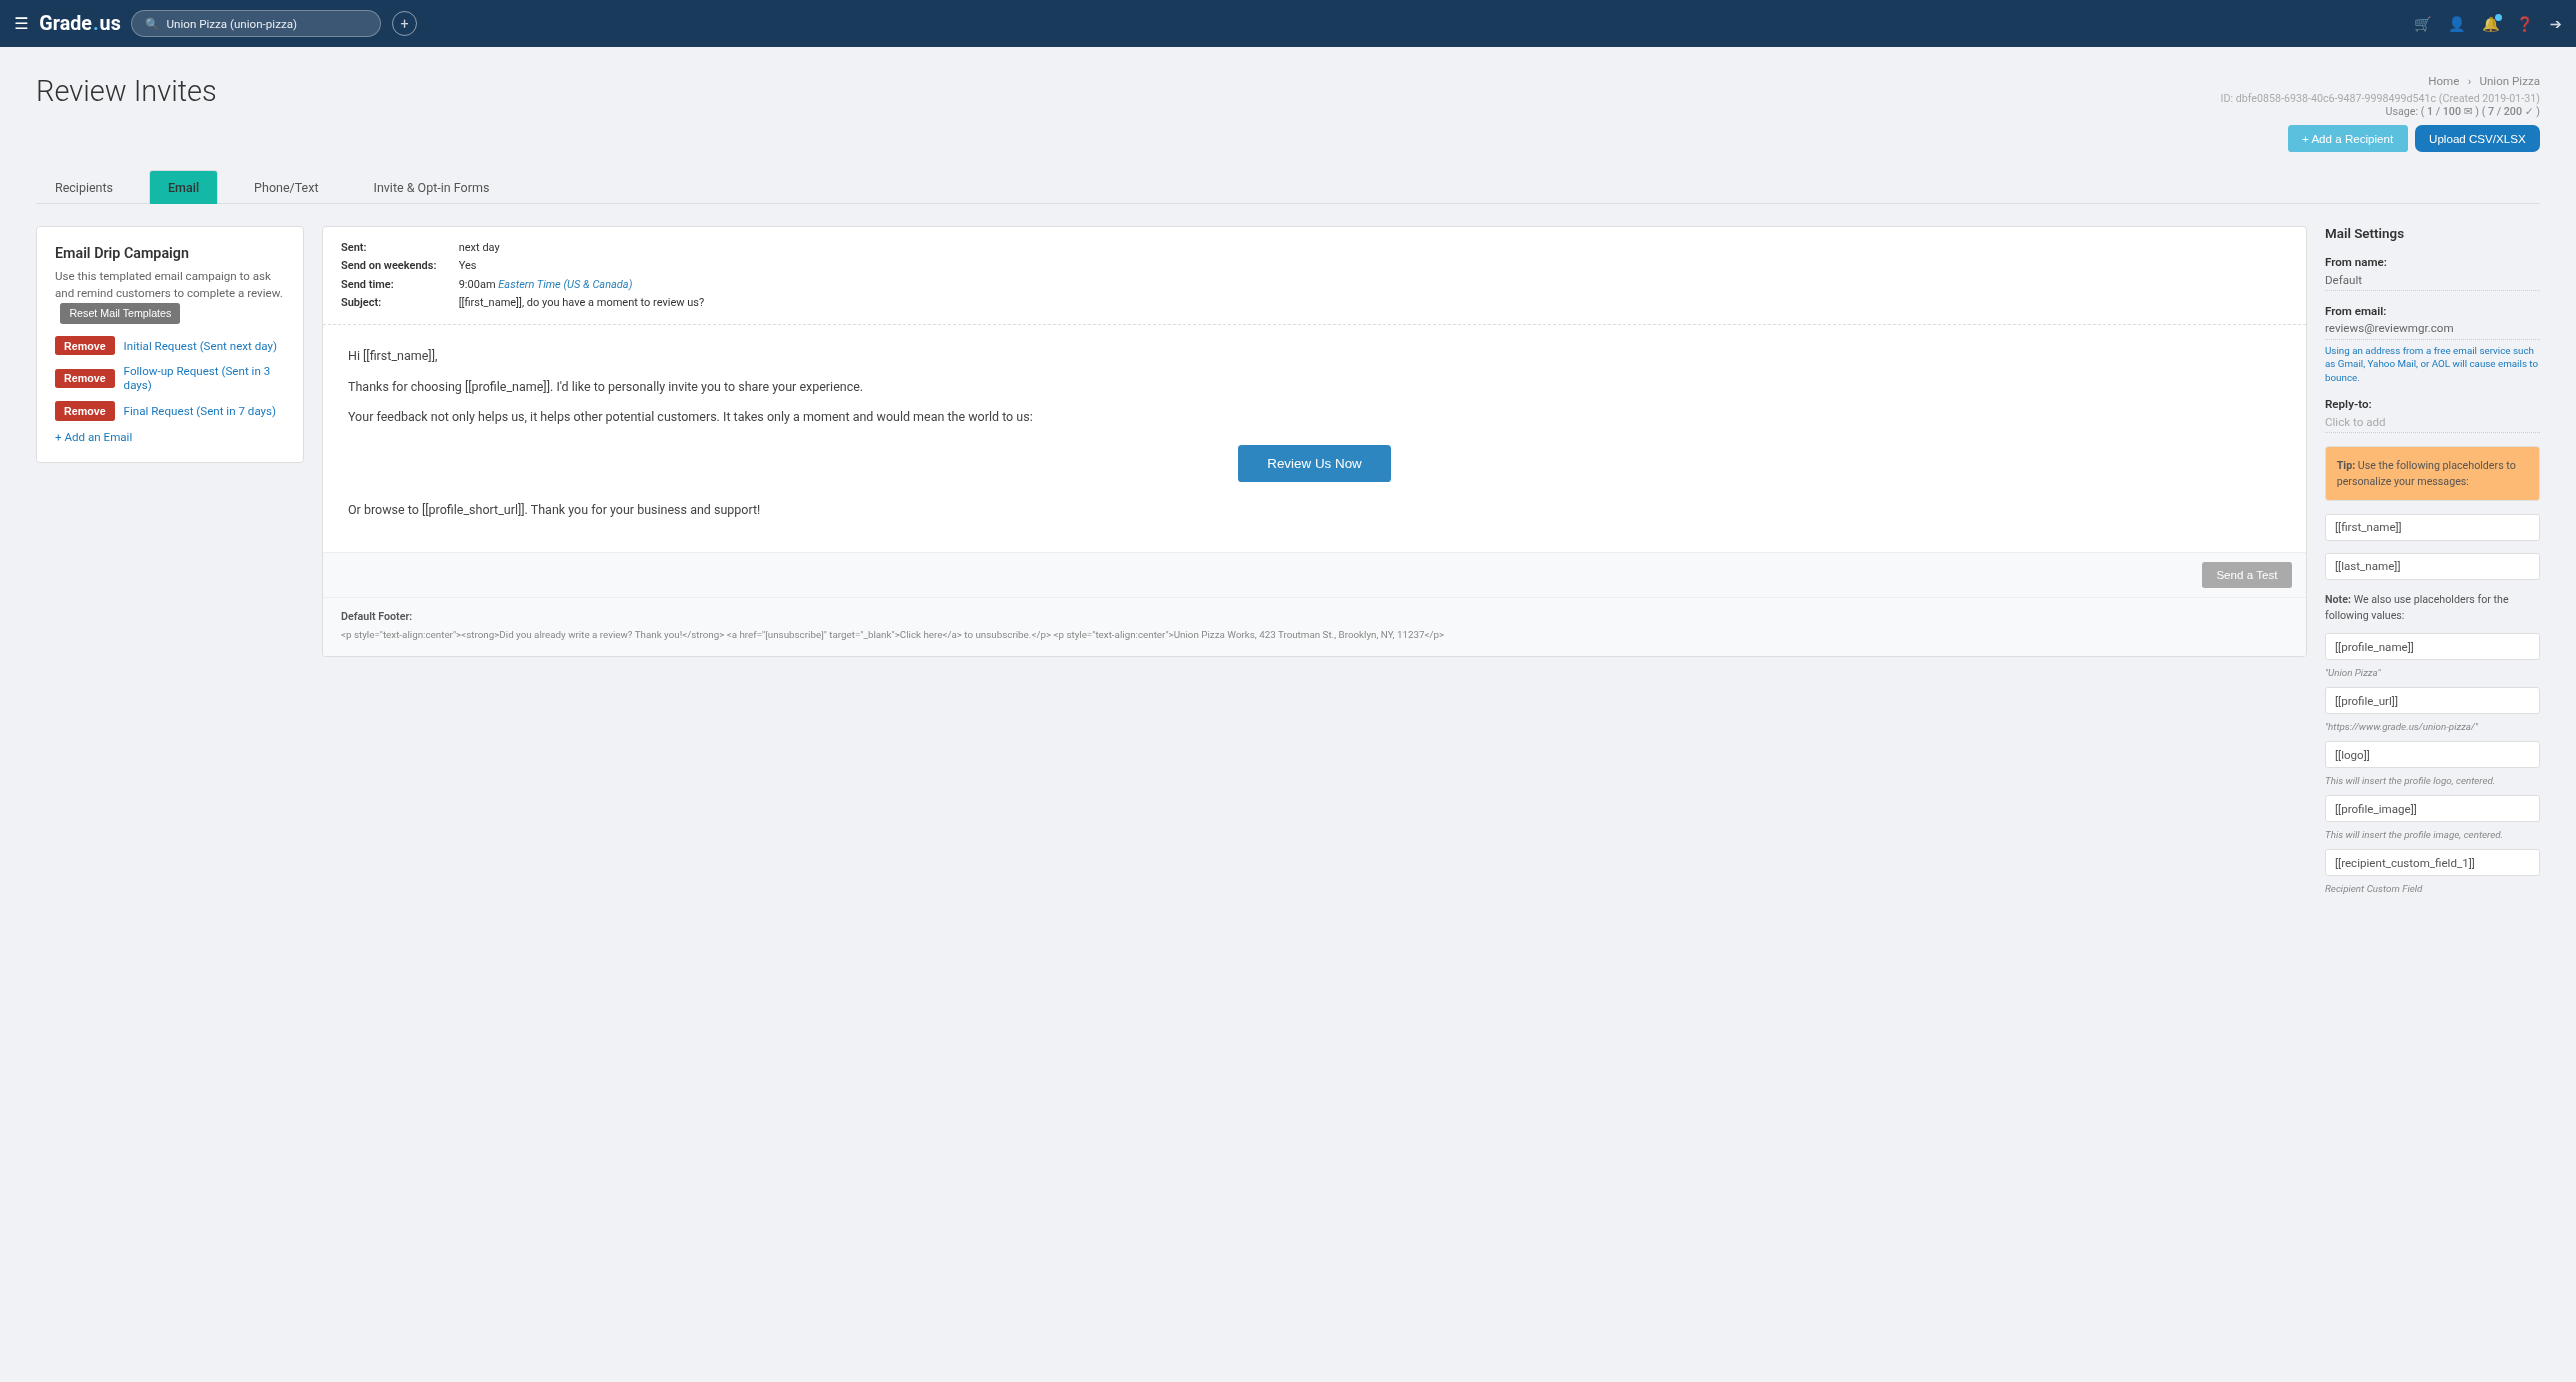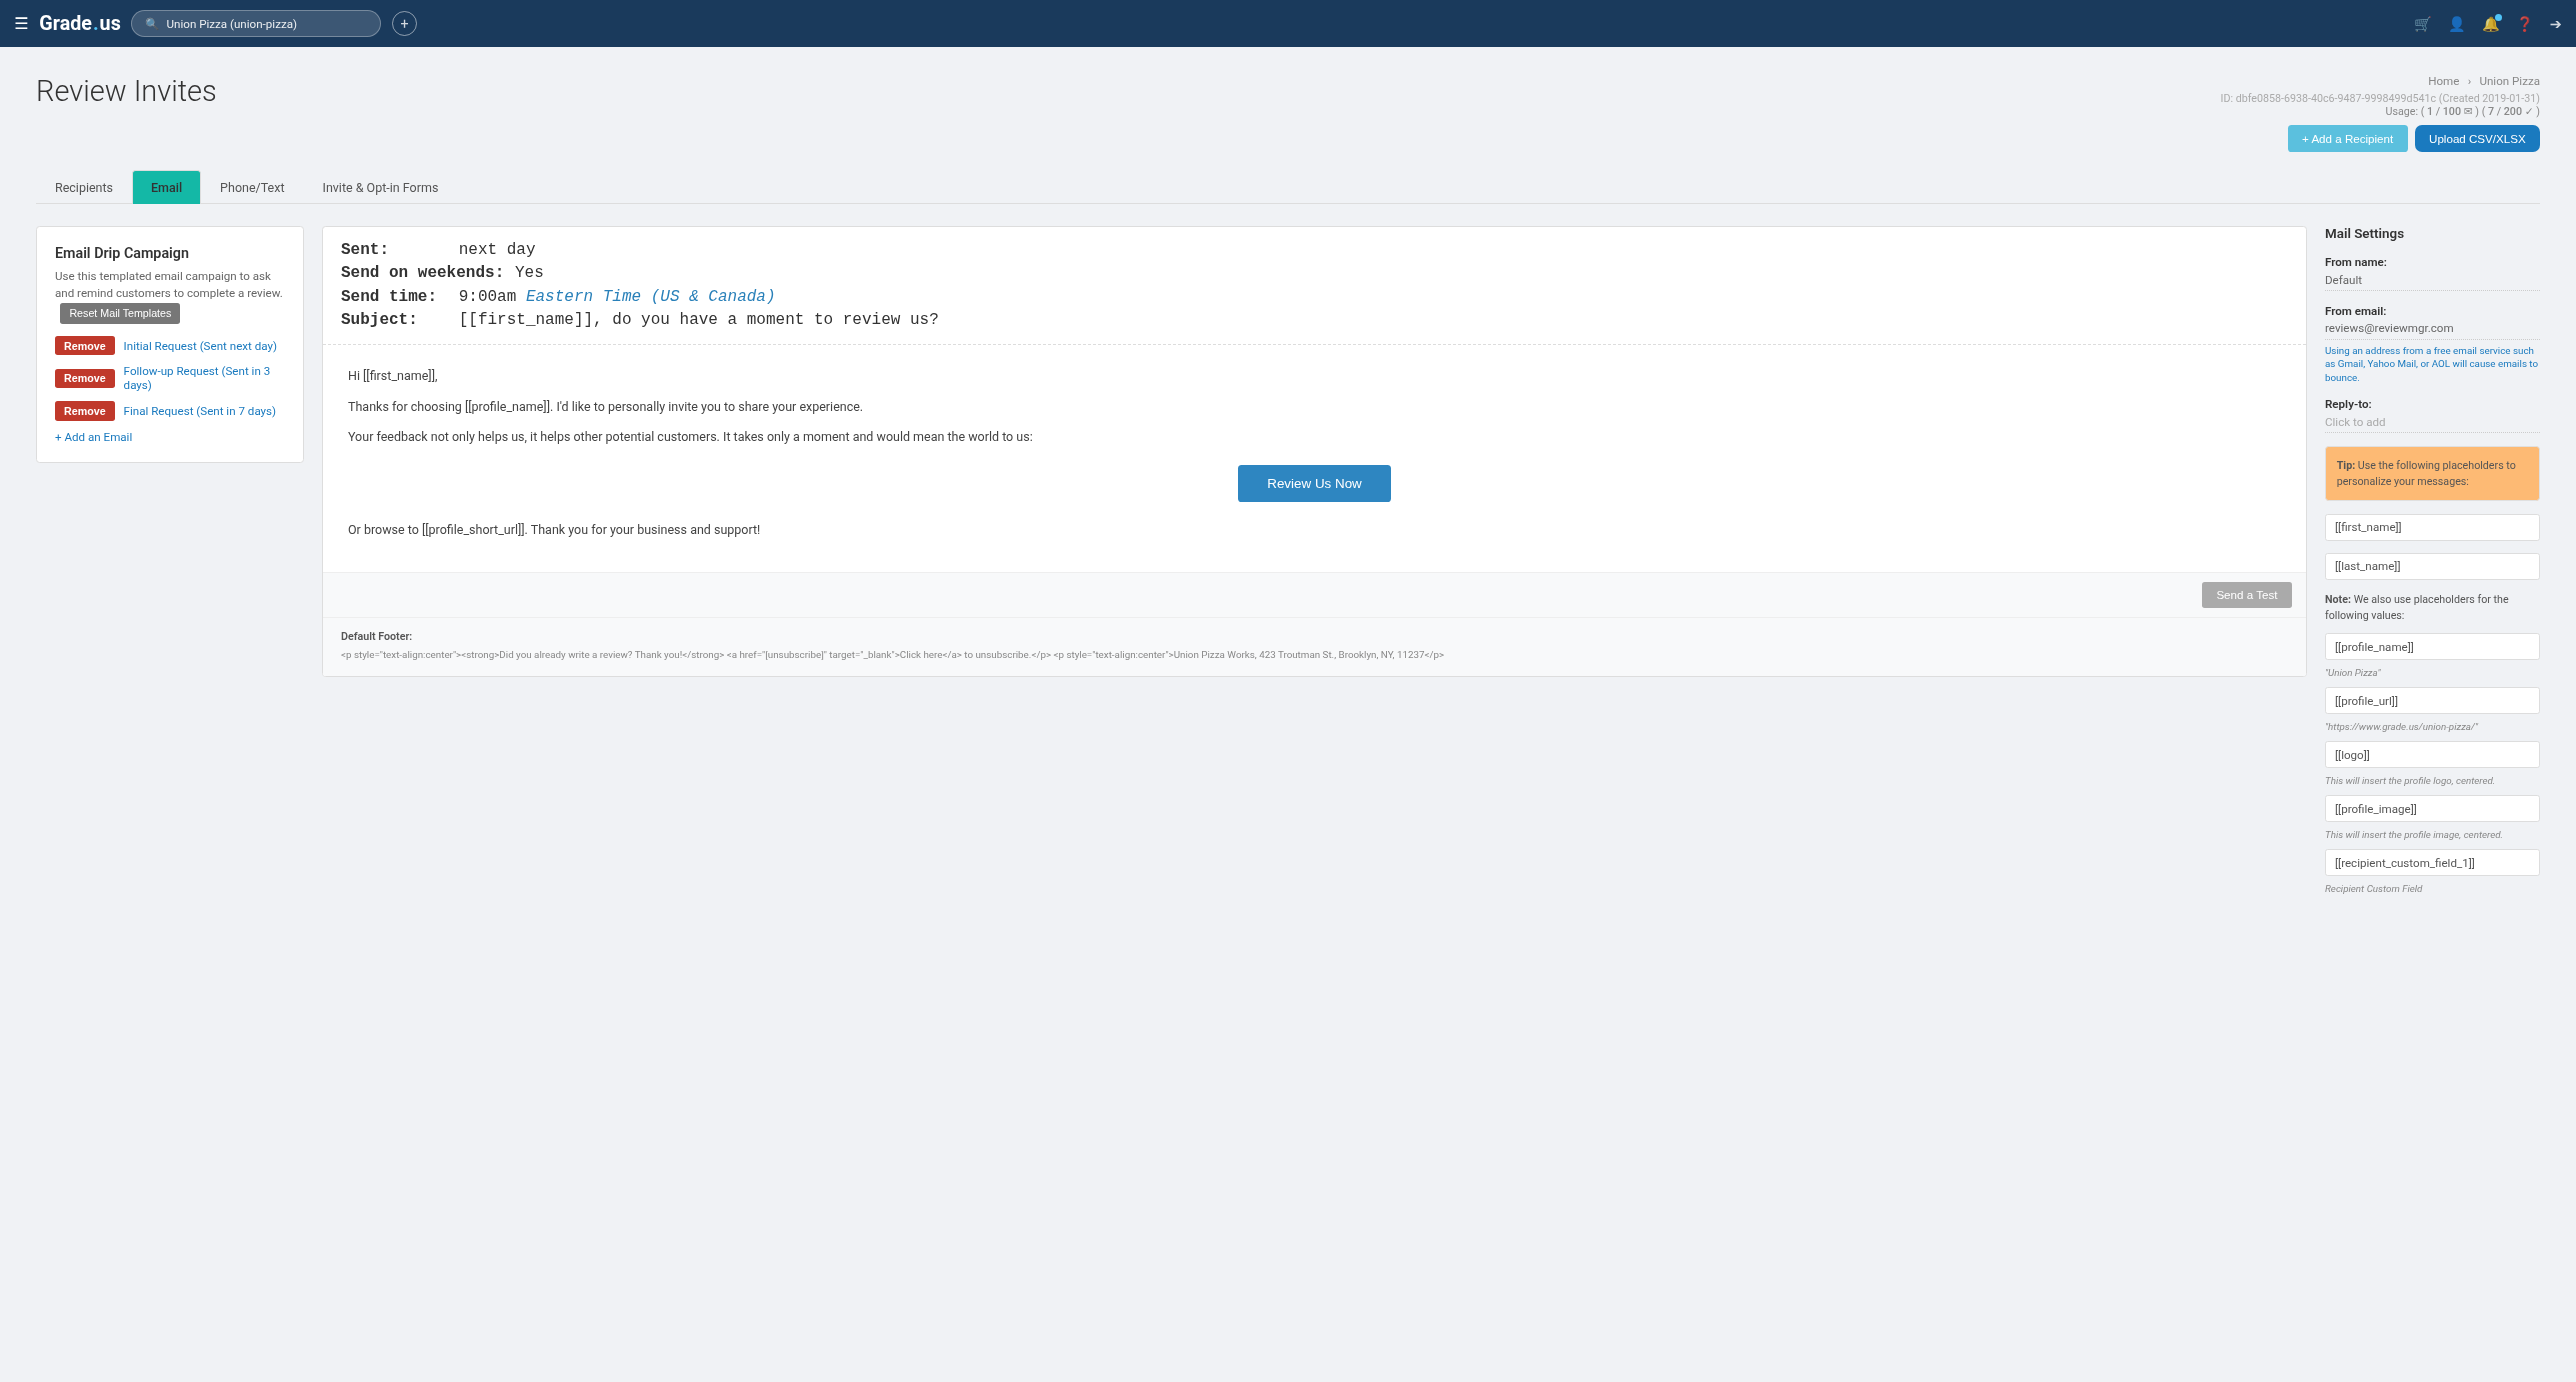--- a/index.html
+++ b/index.html
@@ -120,21 +120,21 @@
       font-size: 11.6px;
       cursor: pointer;
       font-weight: 500;
     }
 
     
     .tabs {
       display: flex;
       border-bottom: 0.9px solid #ddd;
       margin-bottom: 21.5px;
-      gap: 0;
+      gap: 17px;
     }
     .tab {
       padding: 9px 18px;
       font-size: 12.5px;
       cursor: pointer;
       color: #555;
       border: 0.9px solid transparent;
       border-bottom: none;
       margin-bottom: -0.9px;
       border-radius: 3.6px 3.6px 0 0;
@@ -226,22 +226,21 @@
       overflow: hidden;
     }
     .email-meta {
       padding: 14.3px 18px;
       border-bottom: 0.9px dashed #ddd;
     }
     .email-meta-row {
       display: flex;
       gap: 10.7px;
       margin-bottom: 5.4px;
-      font-size: 16px;
-      font-family: Liberation Mono, monospace;
+      font-size: 11px;
     }
     .email-meta-row:last-child { margin-bottom: 0; }
     .email-meta-label { font-weight: 600; color: #333; min-width: 107px; }
     .email-meta-value { color: #333; }
     .email-meta-value em { color: #2980b9; font-style: italic; }
 
     .email-body {
       padding: 21.5px 25px;
     }
     .email-body p {

